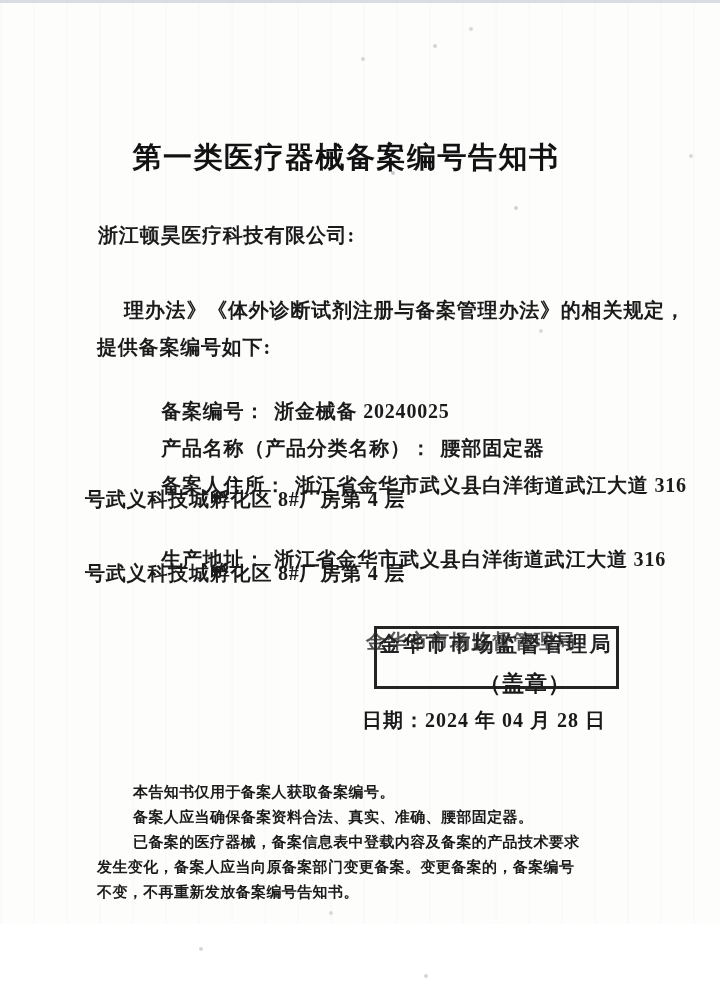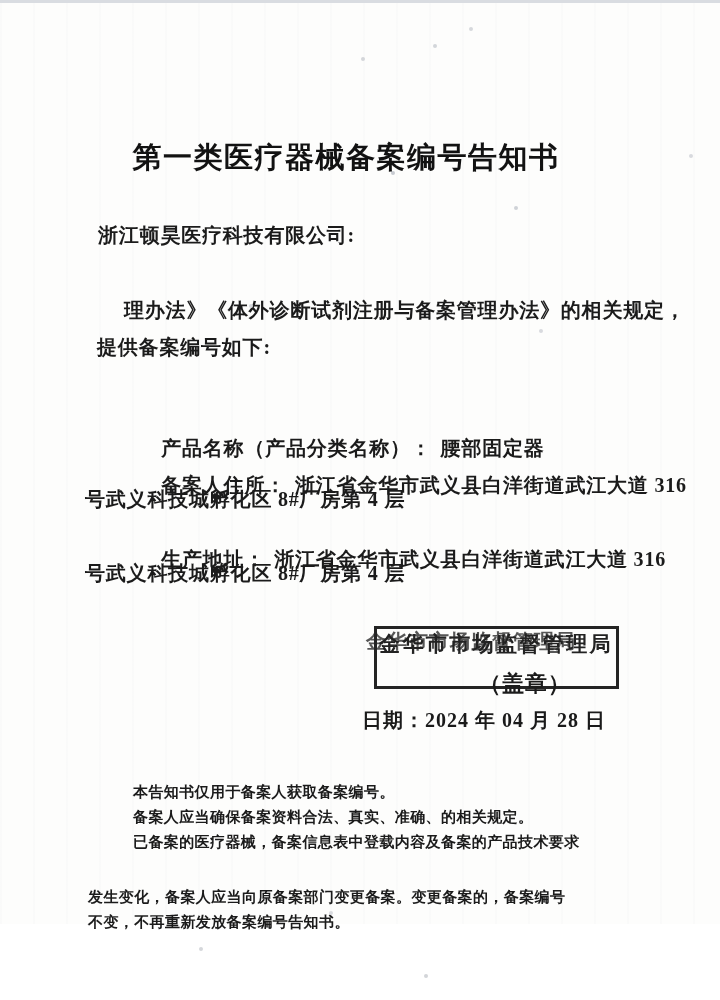--- a/index.html
+++ b/index.html
@@ -70,21 +70,21 @@
     font-size:20px; font-weight:600; letter-spacing:1px; white-space:pre;font-family:Liberation Serif, serif;
   }
 
   
   .note {
     position:absolute;
     font-size:15px; font-weight:600; letter-spacing:0.4px;
     white-space:pre; color:#1b1b1b;
   }
   .n-indent { left:133px; }
-  .n-flush  { left:88px;margin-top:30px; }
+  .n-flush  { left:97px; }
 
   .scan-noise {
     position:absolute; top:0; left:0; width:2px; height:2px;
     background:transparent; border-radius:50%;
     box-shadow:
       392px 172px 0 1px #c8cbd1,
       515px 207px 0 1px #cfd2d7,
       434px  45px 0 1px #d3d6da,
       470px  28px 0 1px #d6d8dc,
       362px  58px 0 1px #d4d6da,
@@ -101,20 +101,23 @@
 
 <div class="page">
 
   <div class="doc-title">第一类医疗器械备案编号告知书</div>
 
   <div class="line flush-a" style="top:222px;">浙江顿昊医疗科技有限公司:</div>
 
   <div class="line flush-a" style="top:297px; left:100px;margin-left:24px;">理办法》《体外诊断试剂注册与备案管理办法》的相关规定，</div>
   <div class="line flush-a" style="top:334px; left:97px;">提供备案编号如下:</div>
 
+  <div class="line indent" style="top:375px;">
+    <span class="label">备案编号：</span><span>浙金械备 20240025</span>
+  </div>
 
   <div class="line indent" style="top:412px;">
     <span class="label">产品名称（产品分类名称）：</span><span>腰部固定器</span>
   </div>
 
   <div class="line indent" style="top:449px;">
     <span class="label">备案人住所：</span><span>浙江省金华市武义县白洋街道武江大道 316</span>
   </div>
   <div class="line flush-b" style="top:486px;">号武义科技城孵化区 8#厂房第 4 层</div>
 
@@ -124,19 +127,19 @@
   <div class="line flush-b" style="top:560px;">号武义科技城孵化区 8#厂房第 4 层</div>
 
   <div class="stamp-text stamp-l1-ghost">金华市市场监督管理局</div>
   <div class="stamp-box"></div>
   <div class="stamp-text stamp-l1">金华市市场监督管理局</div>
   <div class="seal-placeholder">（盖章）</div>
 
   <div class="date-line">日期：2024 年 04 月 28 日</div>
 
   <div class="note n-indent" style="top:783px;">本告知书仅用于备案人获取备案编号。</div>
-  <div class="note n-indent" style="top:808px;">备案人应当确保备案资料合法、真实、准确、的相关规定。</div>
+  <div class="note n-indent" style="top:808px;">备案人应当确保备案资料合法、真实、准确、腰部固定器。</div>
   <div class="note n-indent" style="top:833px;">已备案的医疗器械，备案信息表中登载内容及备案的产品技术要求</div>
   <div class="note n-flush" style="top:858px;">发生变化，备案人应当向原备案部门变更备案。变更备案的，备案编号</div>
   <div class="note n-flush" style="top:883px;">不变，不再重新发放备案编号告知书。</div>
 
   <div class="scan-noise"></div>
 </div>
 
 </body></html>

